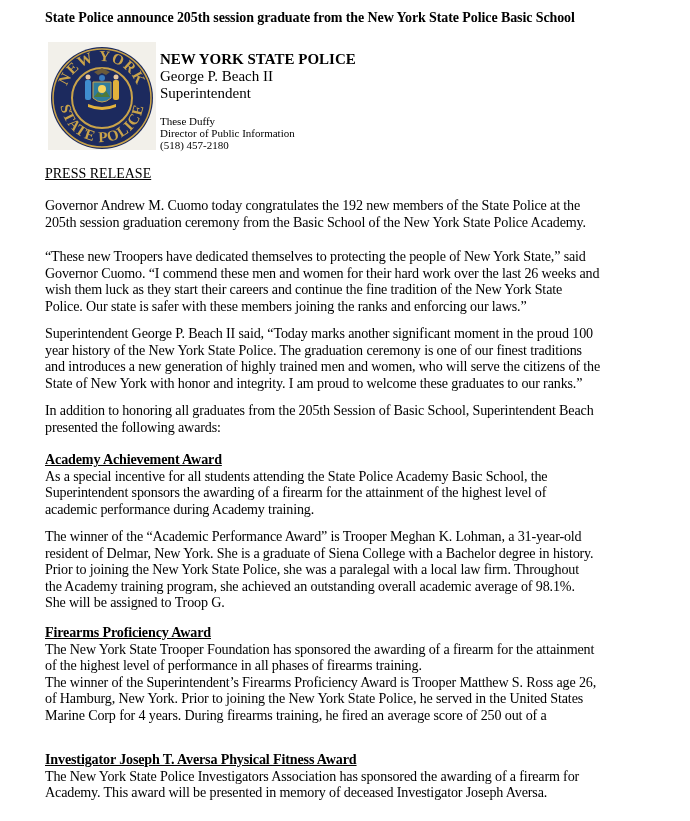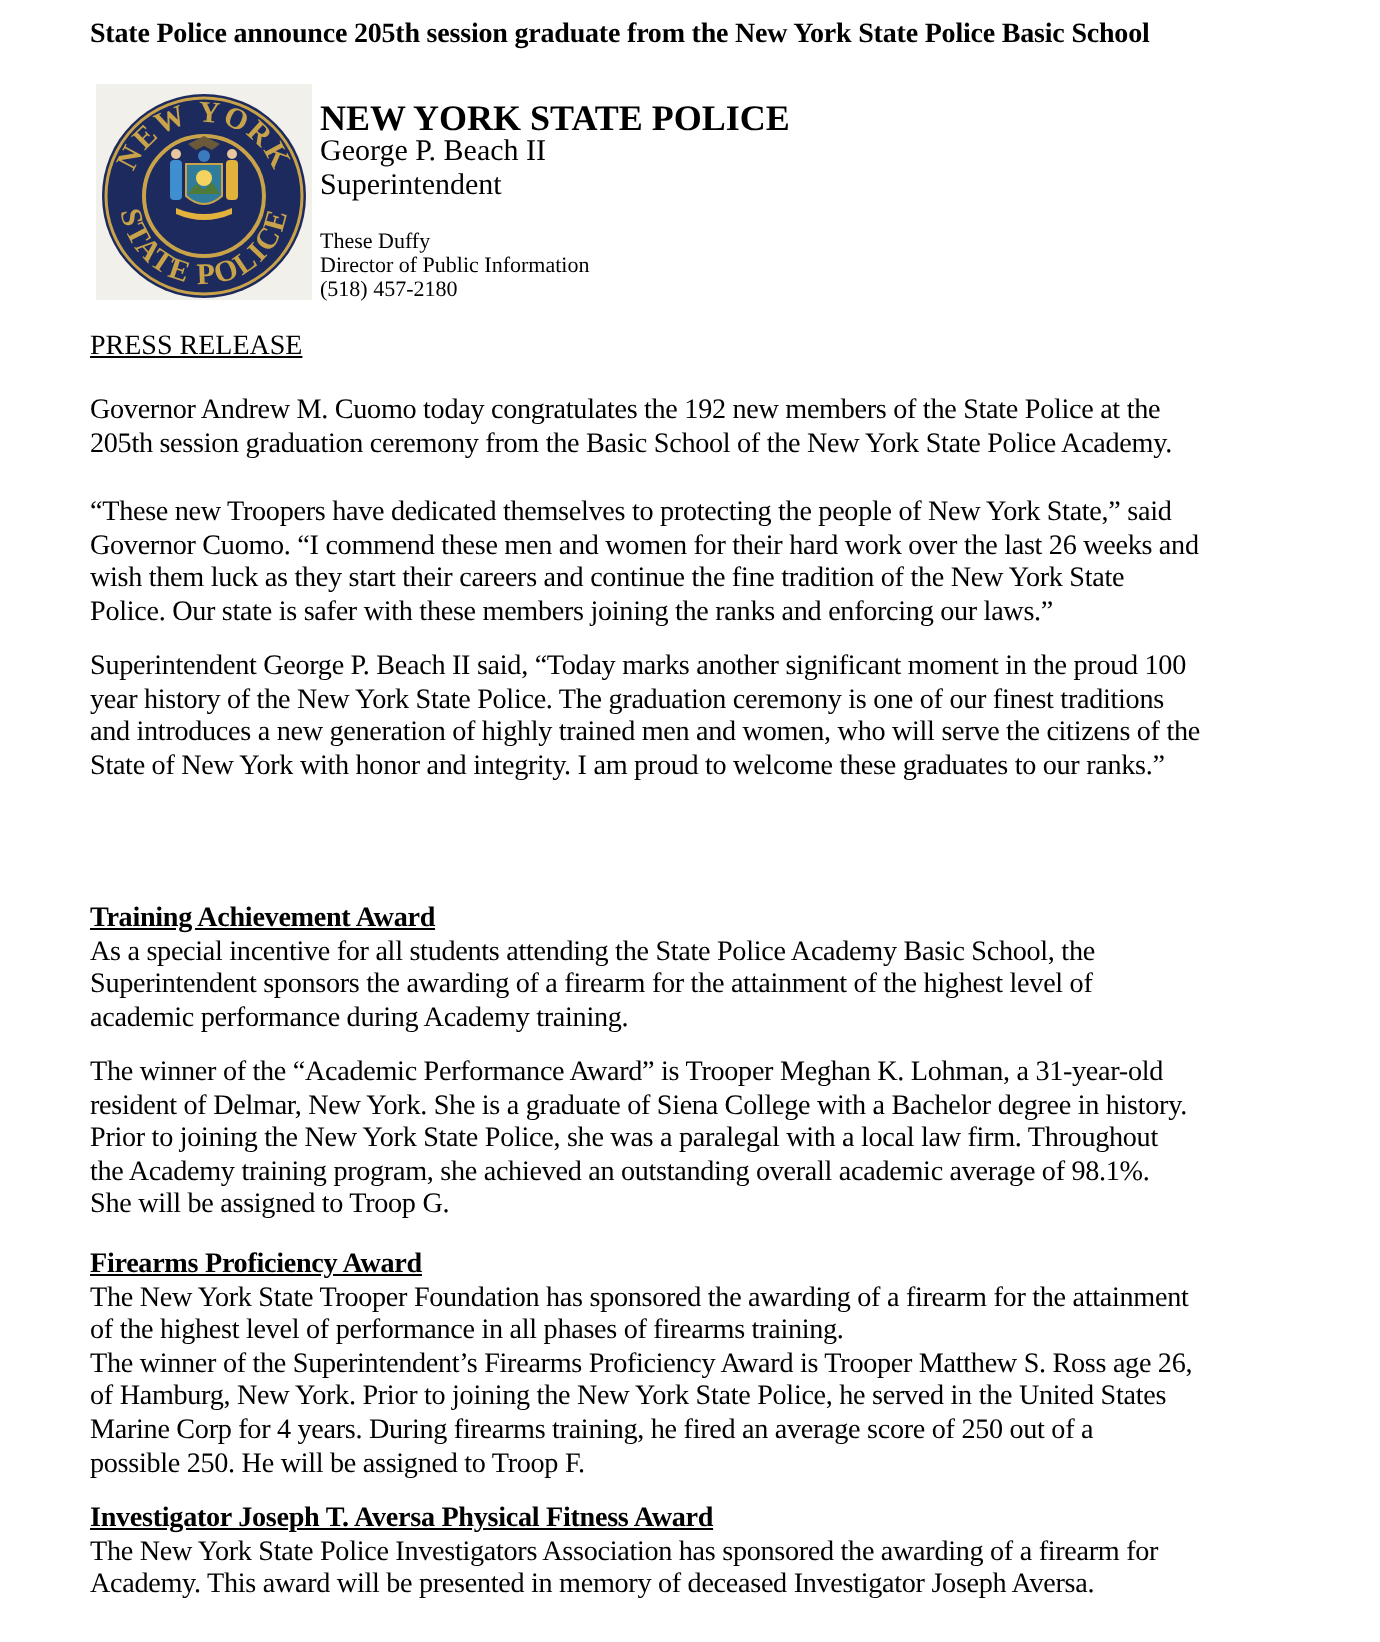--- a/index.html
+++ b/index.html
@@ -42,21 +42,21 @@
     }
     .seal svg {
       display: block;
     }
     .letterhead {
       position: absolute;
       left: 160px;
       top: 51px;
     }
     .org-name {
-      font-size: 18px;
+      font-size: 15px;
       font-weight: bold;
       line-height: 17px;
       white-space: nowrap;
       font-family: Liberation Serif, serif;
     }
     .supt-name, .supt-title {
       font-size: 15px;
       line-height: 17px;
       white-space: nowrap;
     }
@@ -166,44 +166,47 @@
     <span class="line">Police. Our state is safer with these members joining the ranks and enforcing our laws.”</span>
   </div>
 
   <div class="body-text" id="p3">
     <span class="line">Superintendent George P. Beach II said, “Today marks another significant moment in the proud 100</span>
     <span class="line">year history of the New York State Police. The graduation ceremony is one of our finest traditions</span>
     <span class="line">and introduces a new generation of highly trained men and women, who will serve the citizens of the</span>
     <span class="line">State of New York with honor and integrity.  I am proud to welcome these graduates to our ranks.”</span>
   </div>
 
+  <div class="body-text" id="p4">
+    <span class="line">In addition to honoring all graduates from the 205th Session of Basic School, Superintendent Beach</span>
+    <span class="line">presented the following awards:</span>
+  </div>
 
   <div class="body-text" id="a1">
-    <span class="award-title">Training Achievement Award</span>
+    <span class="award-title">Academy Achievement Award</span>
     <span class="line">As a special incentive for all students attending the State Police Academy Basic School, the</span>
     <span class="line">Superintendent sponsors the awarding of a firearm for the attainment of the highest level of</span>
     <span class="line">academic performance during Academy training.</span>
   </div>
 
   <div class="body-text" id="p5">
     <span class="line">The winner of the “Academic Performance Award” is Trooper Meghan K. Lohman, a 31-year-old</span>
     <span class="line">resident of Delmar, New York. She is a graduate of Siena College with a Bachelor degree in history.</span>
     <span class="line">Prior to joining the New York State Police, she was a paralegal with a local law firm.  Throughout</span>
     <span class="line">the Academy training program, she achieved an outstanding overall academic average of 98.1%.</span>
     <span class="line">She will be assigned to Troop G.</span>
   </div>
 
   <div class="body-text" id="a2">
     <span class="award-title">Firearms Proficiency Award</span>
     <span class="line">The New York State Trooper Foundation has sponsored the awarding of a firearm for the attainment</span>
     <span class="line">of the highest level of performance in all phases of firearms training.</span>
     <span class="line">The winner of the Superintendent’s Firearms Proficiency Award is Trooper Matthew S. Ross age 26,</span>
     <span class="line">of Hamburg, New York. Prior to joining the New York State Police, he served in the United States</span>
     <span class="line">Marine Corp for 4 years.  During firearms training, he fired an average score of 250 out of a</span>
-    <span class="line">possible 250.  He will be assigned to Troop F.</span>
   </div>
 
   <div class="body-text" id="a3">
     <span class="award-title">Investigator Joseph T. Aversa Physical Fitness Award</span>
     <span class="line">The New York State Police Investigators Association has sponsored the awarding of a firearm for</span>
     <span class="line">Academy.  This award will be presented in memory of deceased Investigator Joseph Aversa.</span>
   </div>
 
 </div>
 

